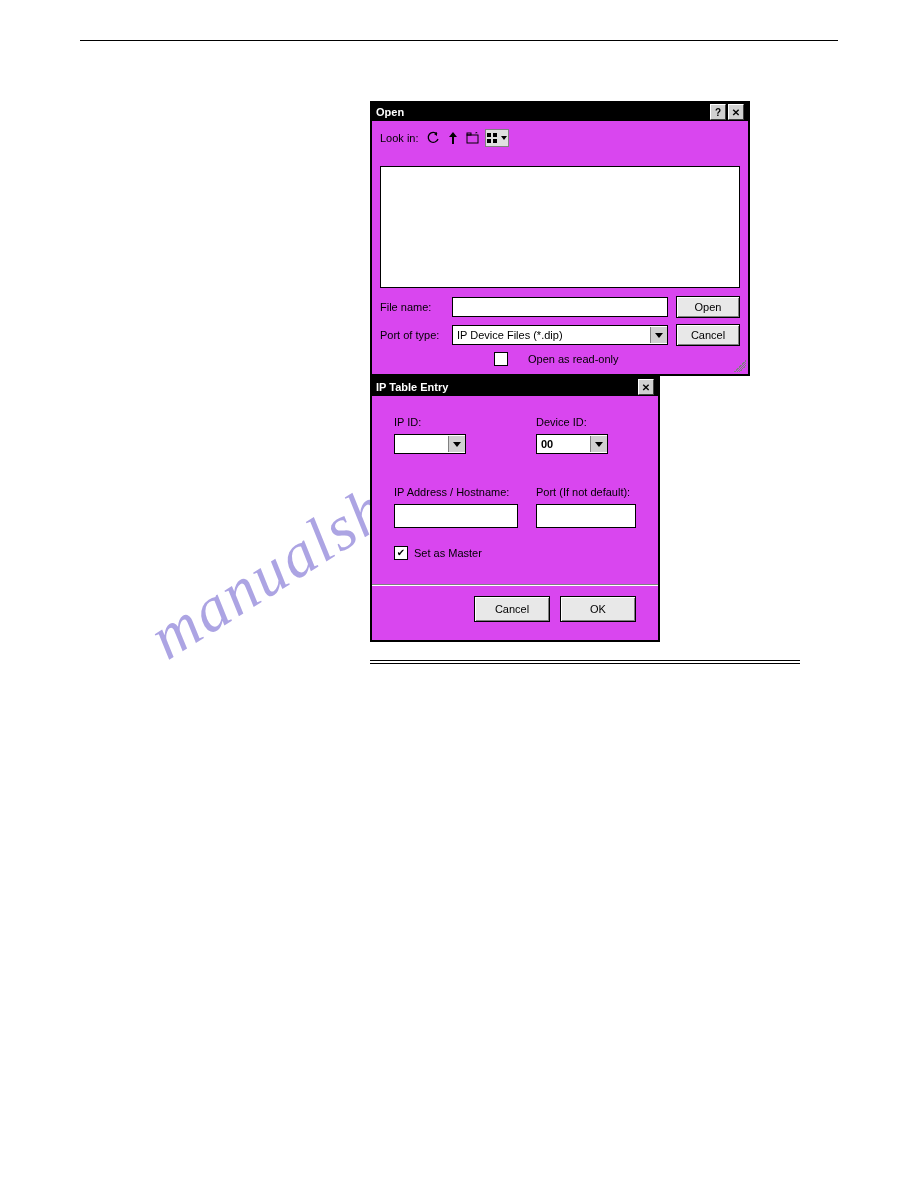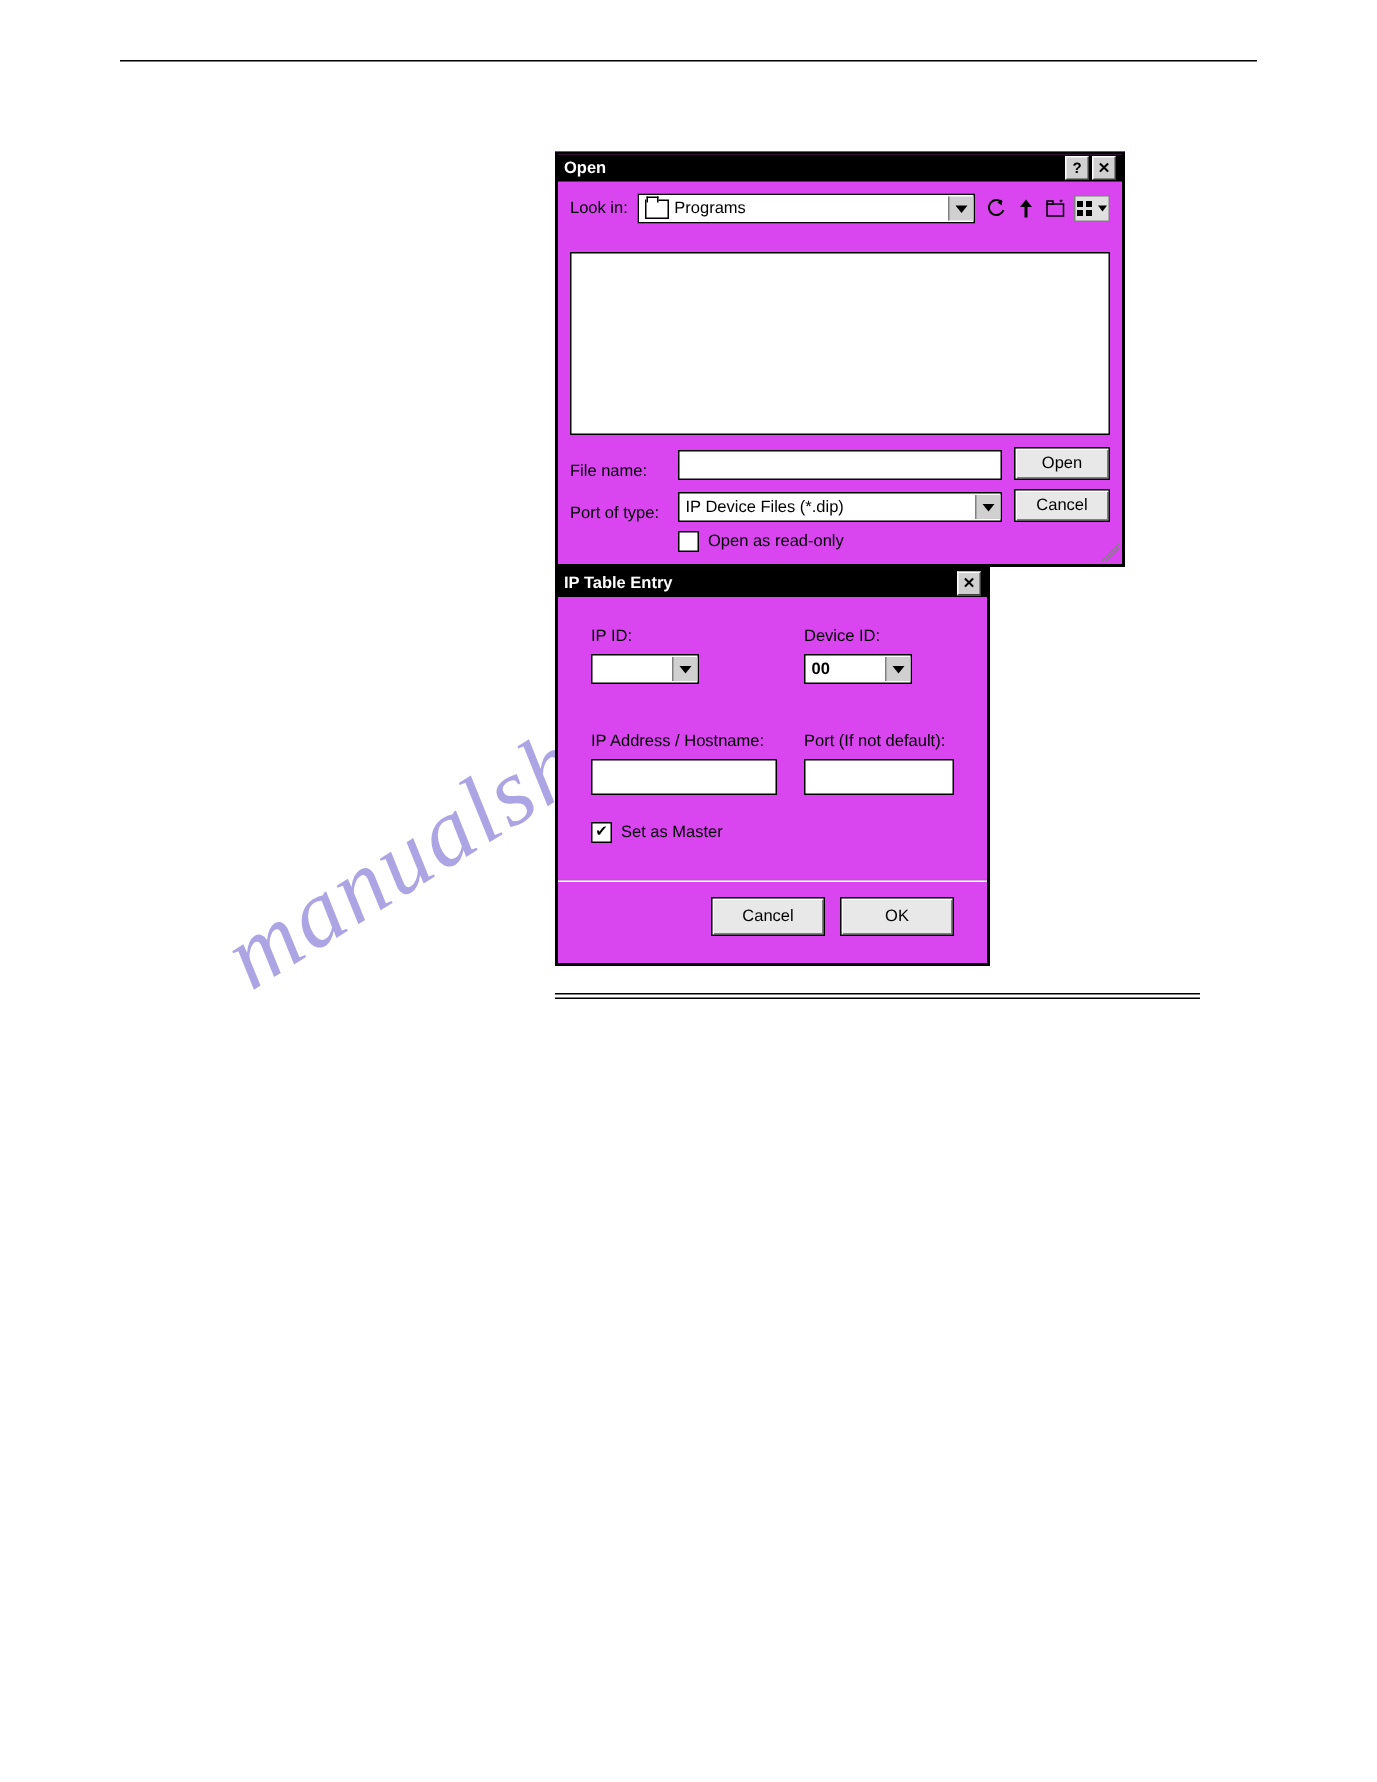--- a/index.html
+++ b/index.html
@@ -103,21 +103,21 @@
   }
   .toolbar-icons { display: flex; gap: 4px; align-items: center; }
   .filelist {
     border: 1px solid #000;
     background: #fff;
     height: 120px;
     margin-bottom: 8px;
   }
   .frow {
     display: flex;
-    align-items: flex-end;
+    align-items: center;
     gap: 8px;
     margin-bottom: 6px;
   }
   .frow .label { width: 64px; }
   .textbox {
     flex: 1;
     border: 1px solid #000;
     background: #fff;
     height: 18px;
     padding: 0 4px;
@@ -126,21 +126,21 @@
     width: 62px;
     height: 20px;
     border: 1px solid #000;
     background: #e8e8e8;
     box-shadow: inset 1px 1px 0 #fff, inset -1px -1px 0 #808080;
     display: inline-flex;
     align-items: center;
     justify-content: center;
     font-size: 11px;
   }
-  .chk-row { margin-left: 72px; display: flex; align-items:center; gap:6px; }
+  .chk-row { margin-left: 114px; display: flex; align-items:center; gap:20px; }
   .chkbox {
     width: 12px; height: 12px;
     border: 1px solid #000; background:#fff;
     display:inline-flex; align-items:center; justify-content:center;
     font-size:10px; line-height:1;
   }
   .resize-grip {
     position: absolute;
     right: 2px; bottom: 2px;
     width: 12px; height: 12px;
@@ -220,27 +220,20 @@
   <div class="dialog-container1">
     <div class="winframe">
       <div class="titlebar">
         <span class="t-text">Open</span>
         <span class="t-btn">?</span>
         <span class="t-btn">✕</span>
       </div>
       <div class="dlgbody">
         <div class="lookin-row">
           <span class="label">Look in:</span>
-          <div class="combo" style="flex:1">
-            <span class="folder-glyph"></span>
-            <span class="combo-text">Programs</span>
-            <span class="combo-arrow">
-                <span class="tri-down"></span>
-              </span>
-          </div>
           <div class="toolbar-icons">
             <span class="mini-icon">
               <svg width="14" height="14" viewBox="0 0 14 14">
                   <path d="M11 3 A5 5 0 1 0 12 8" fill="none" stroke="#000" stroke-width="1.3"></path>
                   <path d="M11 1 L11 5 L8 3 Z" fill="#000"></path>
                 </svg>
             </span>
             <span class="mini-icon">
               <svg width="12" height="14" viewBox="0 0 12 14">
                   <path d="M6 1 L10 6 L7 6 L7 13 L5 13 L5 6 L2 6 Z" fill="#000"></path>

